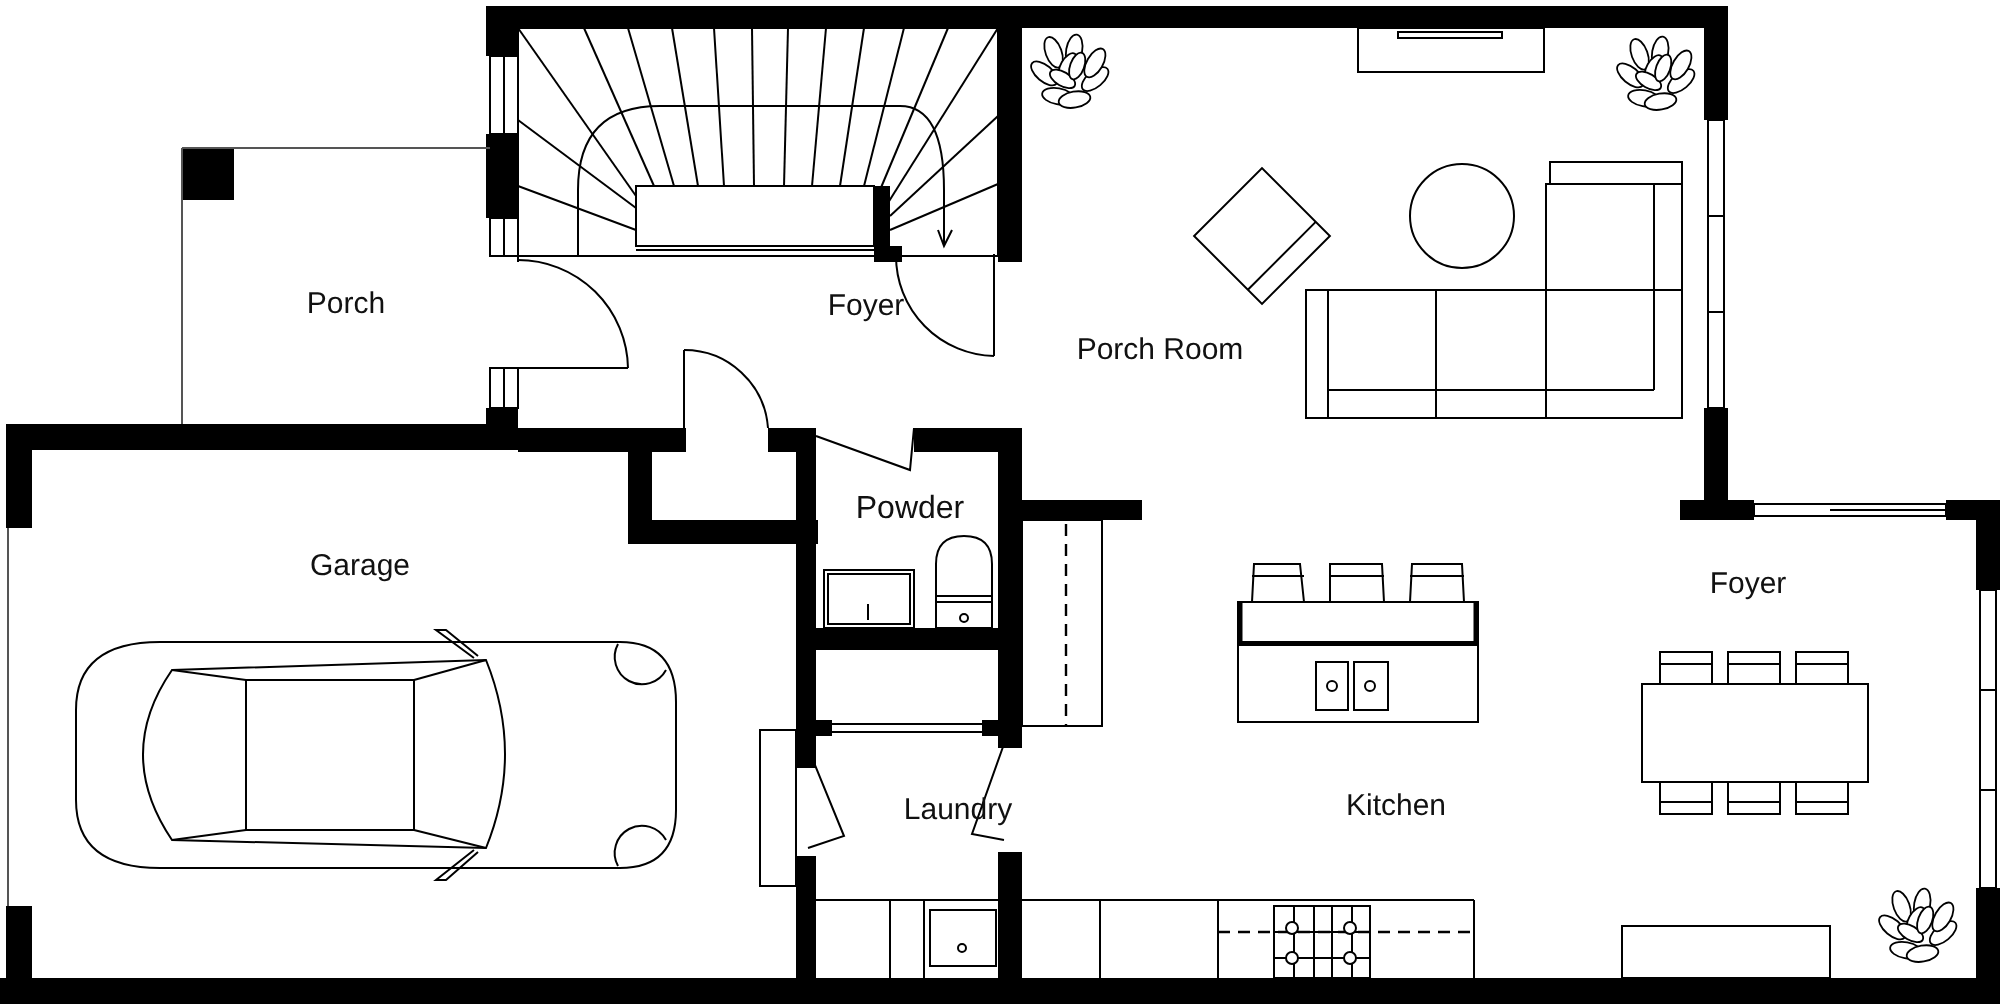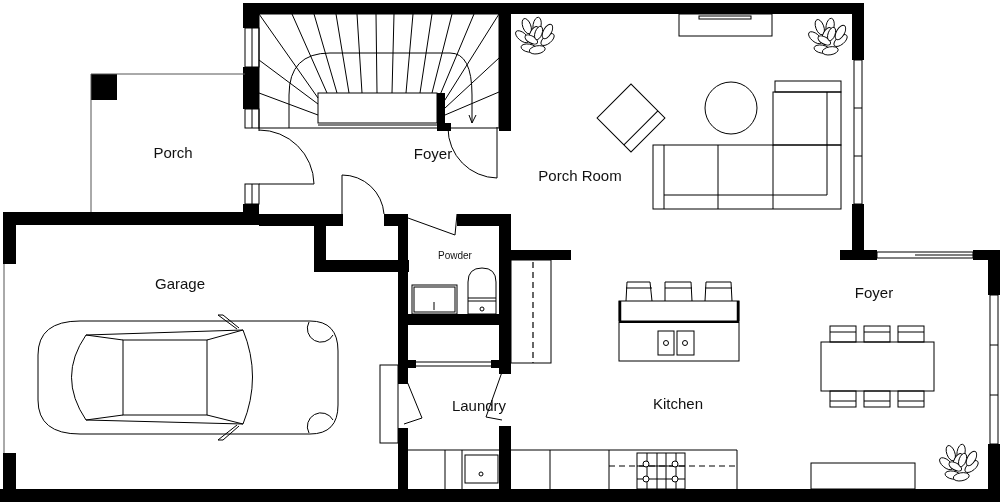--- a/index.html
+++ b/index.html
@@ -5,21 +5,21 @@
   html, body { margin:0; padding:0; background:#ffffff; }
   body { width:1000px; height:502px; overflow:hidden; position:relative; font-family:"Liberation Sans", sans-serif; }
   #plan { position:absolute; left:0; top:0; width:1000px; height:502px; }
   .wall { fill:#000; }
   .thin { fill:none; stroke:#000; stroke-width:1; }
   .thin2 { fill:#fff; stroke:#000; stroke-width:1; }
   .gray { fill:none; stroke:#555; stroke-width:1; }
   .win { fill:#fff; stroke:#000; stroke-width:1; }
   .dash { fill:none; stroke:#000; stroke-width:1.2; stroke-dasharray:6 4; }
   .label { position:absolute; font-family:"Liberation Sans", sans-serif; font-size:15px; color:#111; white-space:nowrap; transform:translate(-50%,-50%); }
-  .label.small { font-size:10px; }
+  .label.small { font-size:16px; }
   .leaf { fill:#fff; stroke:#000; stroke-width:0.9; }
 </style>
 </head>
 <body>
 
 <svg id="plan" viewBox="0 0 1000 502" xmlns="http://www.w3.org/2000/svg">
 
   <g>
 
     <rect class="wall" x="243" y="3" width="268" height="11"></rect>
@@ -283,14 +283,14 @@
   </g>
   <rect class="thin" x="811" y="463" width="104" height="26"></rect>
 </svg>
 
 <div class="label" style="left:173px; top:152px;">Porch</div>
 <div class="label" style="left:397px; top:153px;margin-left:36px;">Foyer</div>
 <div class="label" style="left:580px; top:175px;">Porch Room</div>
 <div class="label" style="left:164px; top:283px;margin-left:16px;">Garage</div>
 <div class="label small" style="left:455px; top:255px;">Powder</div>
 <div class="label" style="left:454px; top:405px;margin-left:25px;">Laundry</div>
-<div class="label" style="left:678px; top:403px;text-align:center;">Kitchen</div>
+<div class="label" style="left:698px; top:403px;text-align:center;">Kitchen</div>
 <div class="label" style="left:874px; top:292px;">Foyer</div>
 
 </body></html>

